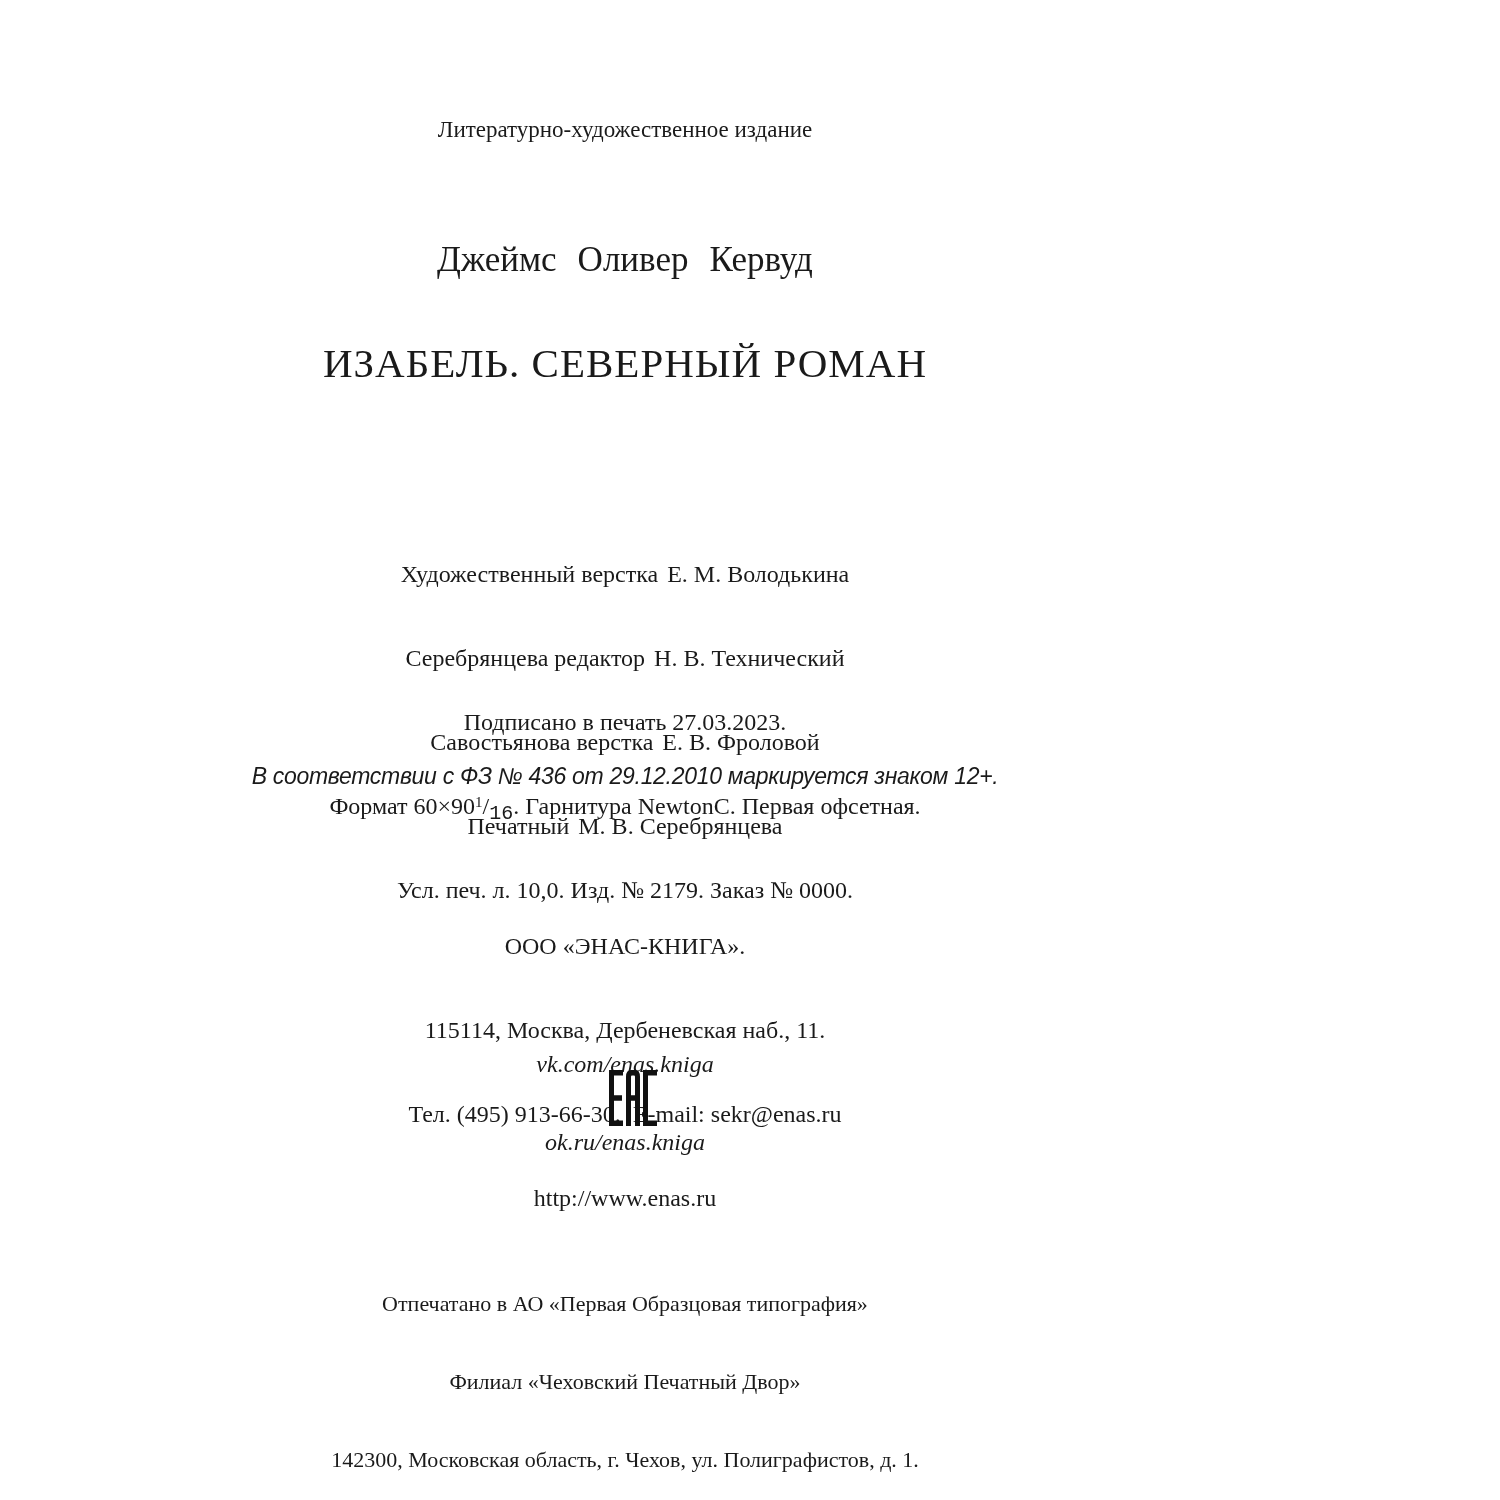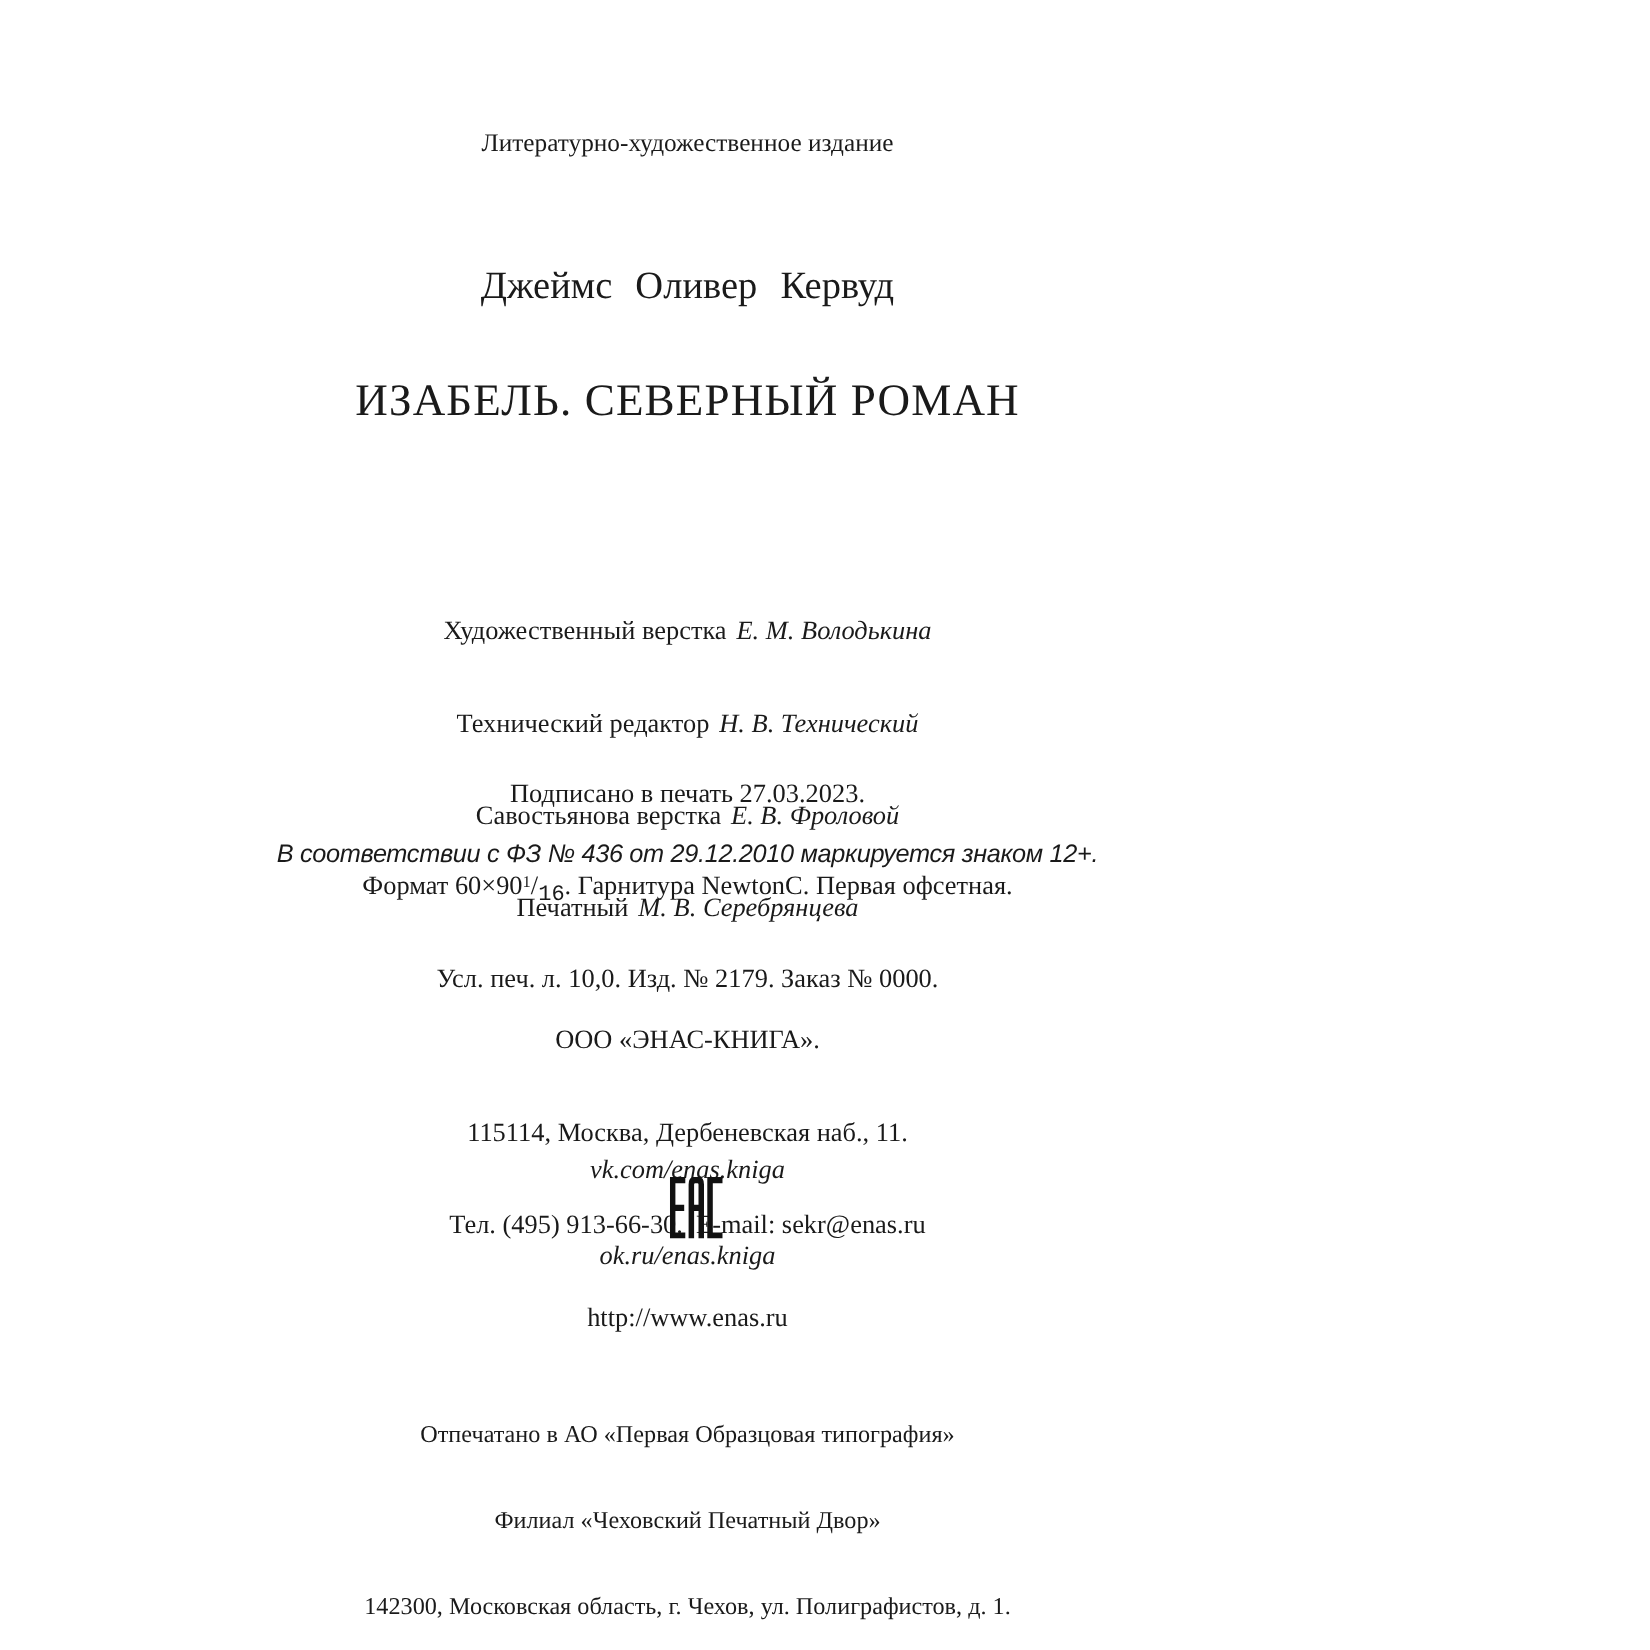--- a/index.html
+++ b/index.html
@@ -46,21 +46,20 @@
     font-size: 41px;
     line-height: 46px;
     letter-spacing: 1px;
   }
   .staff {
     top: 504px;
     font-size: 24px;
     line-height: 28px;
   }
   .staff .name {
-    font-style: italic;
     margin-left: 9px;
     margin-top: 12px;
   }
   .print-info {
     top: 652px;
     font-size: 24px;
     line-height: 28px;
   }
   .print-info sup {
     font-size: 15px;
@@ -113,21 +112,21 @@
 <div class="page">
 
   <div class="block edition-type">Литературно-художественное издание</div>
 
   <div class="block author">Джеймс Оливер Кервуд</div>
 
   <div class="block book-title">ИЗАБЕЛЬ. СЕВЕРНЫЙ РОМАН</div>
 
   <div class="block staff">
     <div><span class="role">Художественный верстка</span><span class="name">Е. М. Володькина</span></div>
-    <div><span class="role">Технический редактор</span><span class="name">Н. В. Технический</span></div>
+    <div><span class="role">Серебрянцева редактор</span><span class="name">Н. В. Технический</span></div>
     <div><span class="role">Савостьянова верстка</span><span class="name">Е. В. Фроловой</span></div>
     <div><span class="role">Печатный</span><span class="name">М. В. Серебрянцева</span></div>
   </div>
 
   <div class="block print-info">
     <div>Подписано в печать 27.03.2023.</div>
     <div><span>Формат 60×90</span><sup>1</sup><span>/</span><sub>16</sub><span>. Гарнитура </span><span class="typeface">NewtonC</span><span>. Первая офсетная.</span></div>
     <div>Усл. печ. л. 10,0. Изд. № 2179. Заказ № 0000.</div>
   </div>
 

